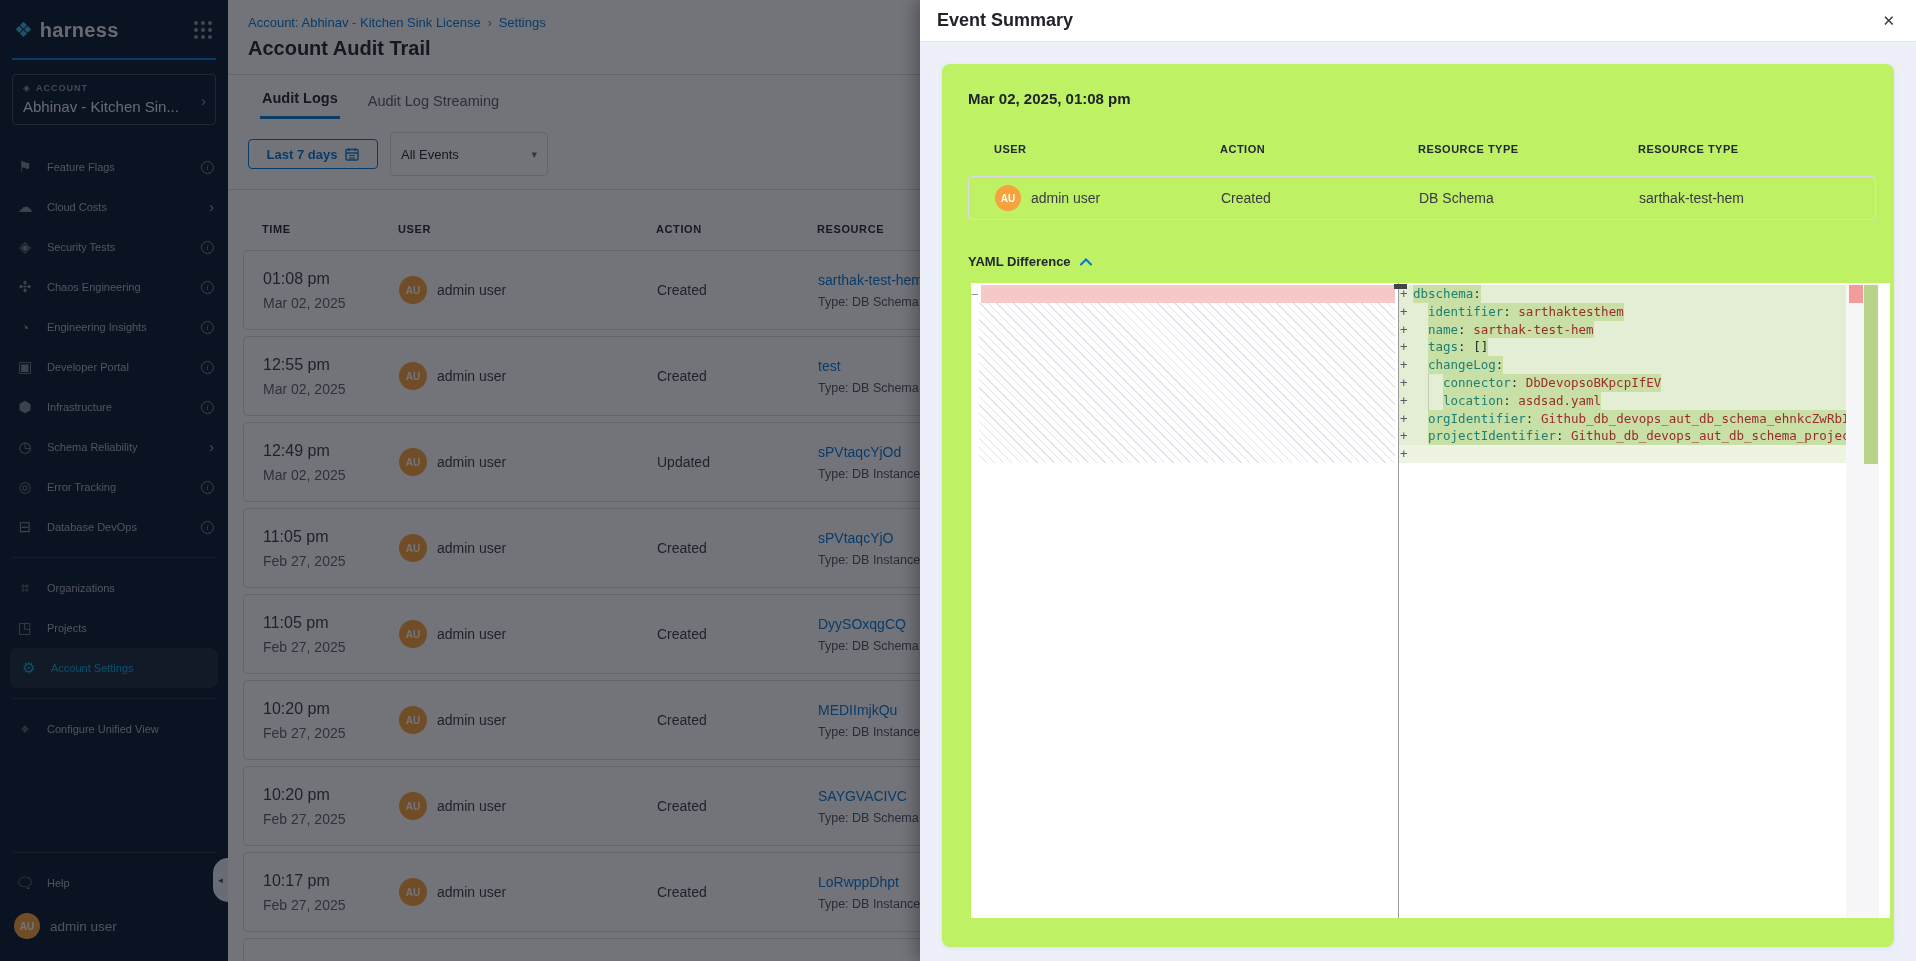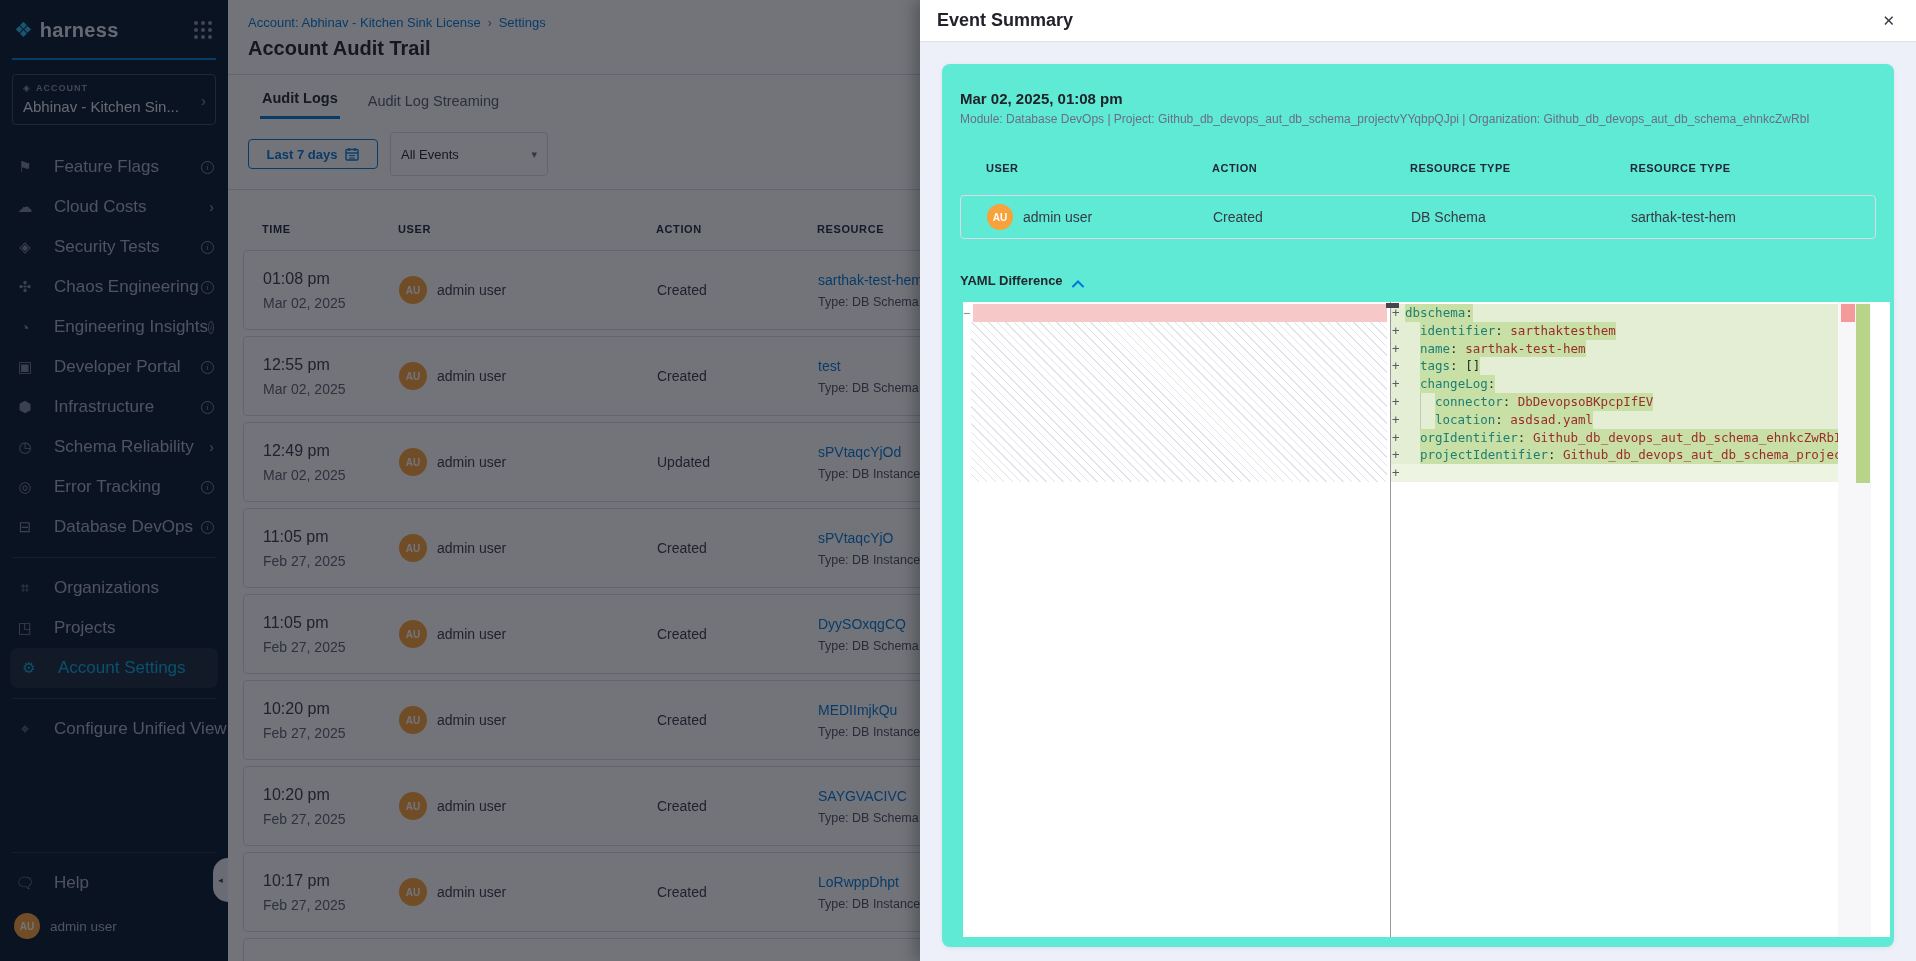--- a/index.html
+++ b/index.html
@@ -20,21 +20,21 @@
   .grid-icon i{width:4px;height:4px;border-radius:50%;background:#8b93a6;}
   .logo-underline{height:2px;background:var(--accent);margin:4px 12px 0;}
   .account-box{margin:14px 12px 0;border:1px solid rgba(255,255,255,.22);border-radius:4px;padding:8px 10px 9px;position:relative;cursor:pointer;}
   .account-label{font-size:9px;letter-spacing:1px;color:#8b93a6;font-weight:700;display:flex;align-items:center;gap:5px;}
   .account-label .glyph{font-size:9px;}
   .account-name{font-size:15px;color:#dfe3ec;margin-top:5px;white-space:nowrap;overflow:hidden;}
   .account-chev{position:absolute;right:9px;top:50%;transform:translateY(-50%);color:#8b93a6;font-size:15px;}
   .nav{margin-top:22px;}
   .nav-item{height:40px;display:flex;align-items:center;padding:0 14px;cursor:pointer;color:#a9b0c2;}
   .nav-item .mico{width:22px;font-size:15px;color:#7c8598;text-align:center;flex:none;}
-  .nav-item .nlabel{font-size:17px;margin-left:18px;flex:1;white-space:nowrap;}
+  .nav-item .nlabel{font-size:11px;margin-left:11px;flex:1;white-space:nowrap;}
   .t-chev{color:#9aa1b5;font-size:14px;}
   .info-badge{width:13px;height:13px;border:1px solid #7c8598;border-radius:50%;color:#7c8598;font-size:9px;display:flex;align-items:center;justify-content:center;font-style:italic;font-family:"Liberation Serif",serif;}
   .side-div{height:1px;background:rgba(255,255,255,.12);margin:10px 12px;}
   .nav-item.active{background:rgba(255,255,255,.07);border-radius:8px;margin:0 10px;padding:0 8px;}
   .nav-item.active .nlabel,.nav-item.active .mico{color:var(--sidebar-active);}
   .side-spacer{flex:1;}
   .user-row{display:flex;align-items:center;padding:10px 14px 22px;cursor:pointer;}
   .user-row .uavatar{width:26px;height:26px;border-radius:50%;background:var(--avatar);color:#fff;font-size:10px;font-weight:700;display:flex;align-items:center;justify-content:center;}
   .user-row .uname{font-size:13.5px;color:#a9b0c2;margin-left:10px;}
   .collapse-handle{position:absolute;left:213px;top:858px;width:15px;height:44px;background:#e8eaf2;border-radius:22px 0 0 22px;z-index:2;display:flex;align-items:center;justify-content:center;font-size:9px;color:#3a3f4a;cursor:pointer;}
@@ -68,30 +68,30 @@
 
   
   .overlay{position:absolute;inset:0;background:rgba(13,16,26,.58);z-index:5;}
 
   
   .drawer{position:absolute;left:920px;right:0;top:0;bottom:0;background:#eef0f9;z-index:6;box-shadow:-6px 0 14px rgba(0,0,0,.25);}
   .drawer-header{height:42px;background:#fff;border-bottom:1px solid #e2e3ea;display:flex;align-items:center;padding:0 21px 0 17px;}
   .drawer-title{font-size:18px;font-weight:700;color:#22222a;}
   .close-btn{margin-left:auto;font-size:15px;color:#383946;cursor:pointer;background:none;border:none;line-height:1;}
   .drawer-body{position:absolute;top:42px;left:0;right:0;bottom:0;padding:22px 22px 14px;}
-  .card{background:#5eead4;border-radius:8px;height:100%;box-shadow:0 1px 4px rgba(31,34,66,.08);padding-top:26px;position:relative;overflow:hidden;}
+  .card{background:#bef264;border-radius:8px;height:100%;box-shadow:0 1px 4px rgba(31,34,66,.08);padding-top:26px;position:relative;overflow:hidden;padding-left:8px;}
   .ev-date{font-size:15px;font-weight:700;color:#22222a;padding:0 18px;}
   .ev-meta{font-size:12px;color:#6b6d85;padding:0 18px;margin-top:5px;white-space:nowrap;overflow:hidden;}
   .mini-head{display:grid;grid-template-columns:226px 198px 220px 1fr;margin:36px 18px 0;padding-left:26px;}
   .mini-head div{font-size:11px;font-weight:700;letter-spacing:.5px;color:#22273a;}
   .mini-row{display:grid;grid-template-columns:226px 198px 220px 1fr;align-items:center;margin:21px 18px 0;padding-left:26px;height:44px;border:1px solid #d9dae5;border-radius:4px;}
   .mini-user{display:flex;align-items:center;gap:10px;}
   .mavatar{width:26px;height:26px;border-radius:50%;background:var(--avatar);color:#fff;font-size:10px;font-weight:700;display:flex;align-items:center;justify-content:center;flex:none;}
   .mini-row .mcell{font-size:14px;color:#383946;}
-  .yaml-row{display:flex;align-items:flex-end;gap:9px;margin:34px 18px 0;cursor:pointer;}
+  .yaml-row{display:flex;align-items:center;gap:9px;margin:34px 18px 0;cursor:pointer;}
   .yaml-label{font-size:13px;font-weight:600;color:#22262e;}
   .yaml-chev{width:12px;height:8px;}
 
   
   .diff{position:relative;margin:14px 4px 0 21px;height:635px;background:#fff;font-family:"DejaVu Sans Mono","Liberation Mono",monospace;}
   .dleft{position:absolute;left:0;top:0;bottom:0;width:427px;background:#fff;overflow:hidden;}
   .lgut{position:absolute;left:0;top:2px;width:10px;height:18px;font-size:12px;color:#8a8a90;line-height:18px;}
   .removed-bar{position:absolute;left:10px;right:3px;top:2px;height:17.8px;background:var(--removed-bg);}
   .hatch{position:absolute;left:8px;right:3px;top:19.8px;height:160px;background:repeating-linear-gradient(45deg,#ffffff 0 5px,#e2e2e8 5px 6px);}
   .divider-v{position:absolute;left:427px;top:0;bottom:0;width:1px;background:#98989e;}
@@ -418,21 +418,20 @@
 <div class="overlay"></div>
 
 <section class="drawer">
   <div class="drawer-header">
     <span class="drawer-title">Event Summary</span>
     <button class="close-btn">✕</button>
   </div>
   <div class="drawer-body">
     <div class="card">
       <div class="ev-date">Mar 02, 2025, 01:08 pm</div>
-      <div class="ev-meta">Module: Database DevOps | Project: Github_db_devops_aut_db_schema_projectvYYqbpQJpi | Organization: Github_db_devops_aut_db_schema_ehnkcZwRbI</div>
       <div class="mini-head" id="mini-head">
           <div>USER</div>
           <div>ACTION</div>
           <div>RESOURCE TYPE</div>
           <div>RESOURCE TYPE</div>
         </div>
       <div class="mini-row">
         <div class="mini-user">
           <span class="mavatar">AU</span>
           <span class="mcell">admin user</span>

